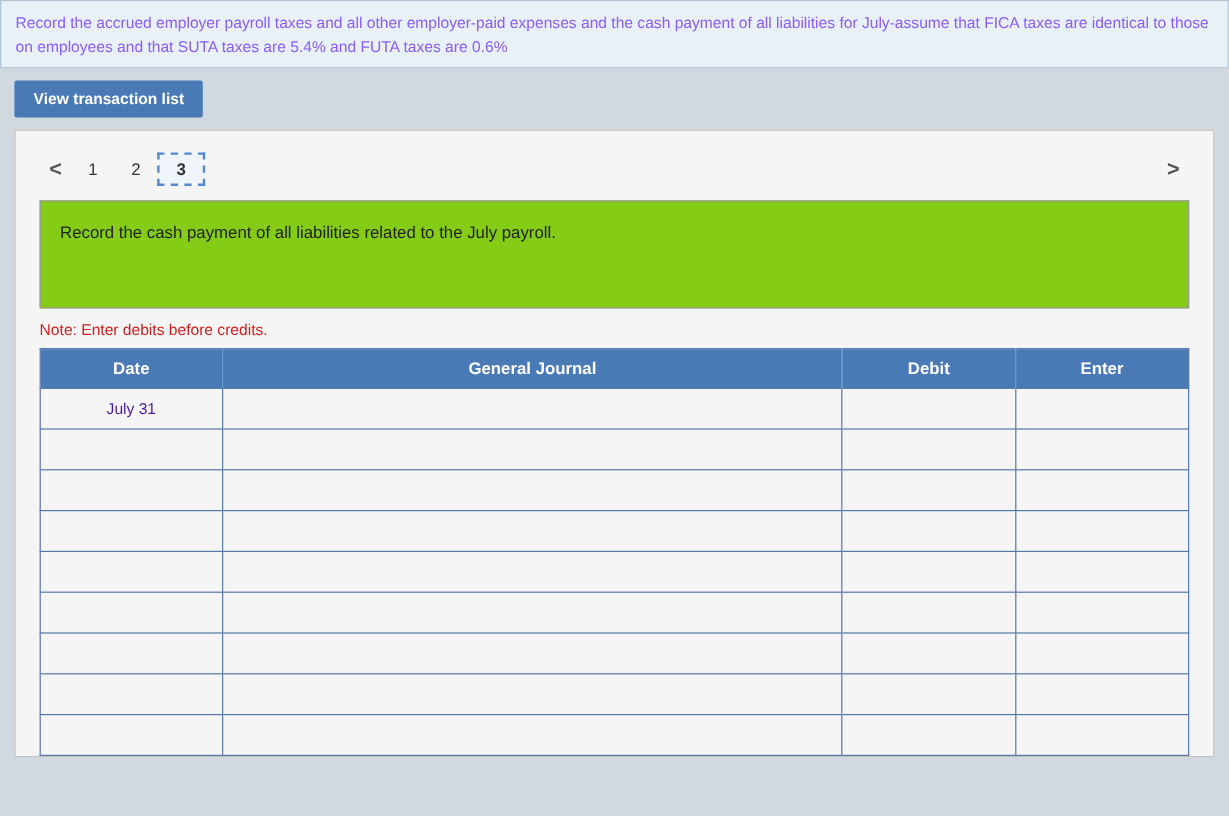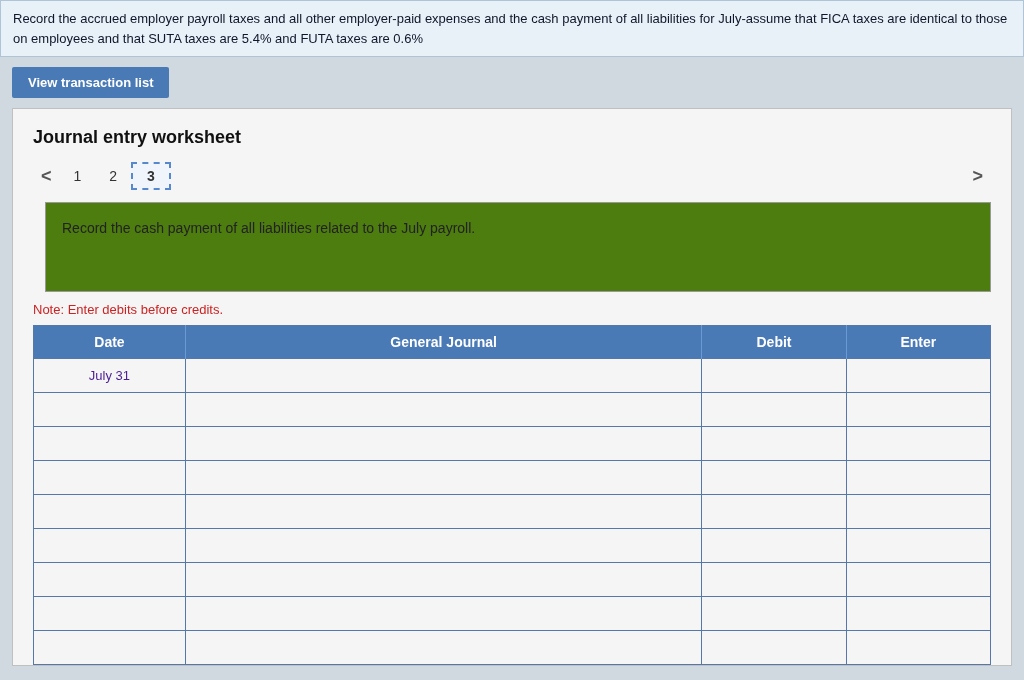--- a/index.html
+++ b/index.html
@@ -16,21 +16,21 @@
       font-size: 14px;
       overflow: hidden;
     }
 
     .top-instruction {
       background-color: #e8f0f8;
       border: 1px solid #b0c4d8;
       padding: 8px 12px;
       font-size: 13px;
       line-height: 1.5;
-      color: #0f172a;
+      color: #8b5cf6;
     }
 
     .btn-view-transaction {
       display: inline-block;
       background-color: #4a7ab5;
       color: white;
       padding: 8px 16px;
       margin: 10px 12px;
       font-size: 13px;
       font-weight: bold;
@@ -84,28 +84,27 @@
     }
 
     .nav-num.active {
       border: 2px dashed #5588cc;
       background-color: #f0f4fb;
       font-weight: bold;
     }
 
     .description-box {
       border: 1px solid #999;
-      background-color: #4d7c0f;
+      background-color: #84cc16;
       padding: 14px 16px;
       min-height: 90px;
       margin-bottom: 10px;
       font-size: 14px;
       color: #222;
       line-height: 1.6;
-      margin-left: 12px;
     }
 
     .note-text {
       color: #cc2222;
       font-size: 13px;
       margin-bottom: 8px;
     }
 
     .journal-table {
       width: 100%;
@@ -176,21 +175,20 @@
 <div class="top-instruction">
   <span>Record the accrued employer payroll taxes and all other employer-paid expenses and the cash payment of all liabilities for July-assume that FICA taxes are identical to those on employees and that SUTA taxes are 5.4% and FUTA taxes are 0.6%</span>
 </div>
 
 
 <button class="btn-view-transaction">View transaction list</button>
 
 
 <div class="main-card">
 
-  <div class="card-title">Journal entry worksheet</div>
 
   <div class="nav-row">
     <button class="nav-arrow">&lt;</button>
     <button class="nav-num">1</button>
     <button class="nav-num">2</button>
     <button class="nav-num active">3</button>
     <button class="nav-arrow right">&gt;</button>
   </div>
 
   <div class="description-box">

